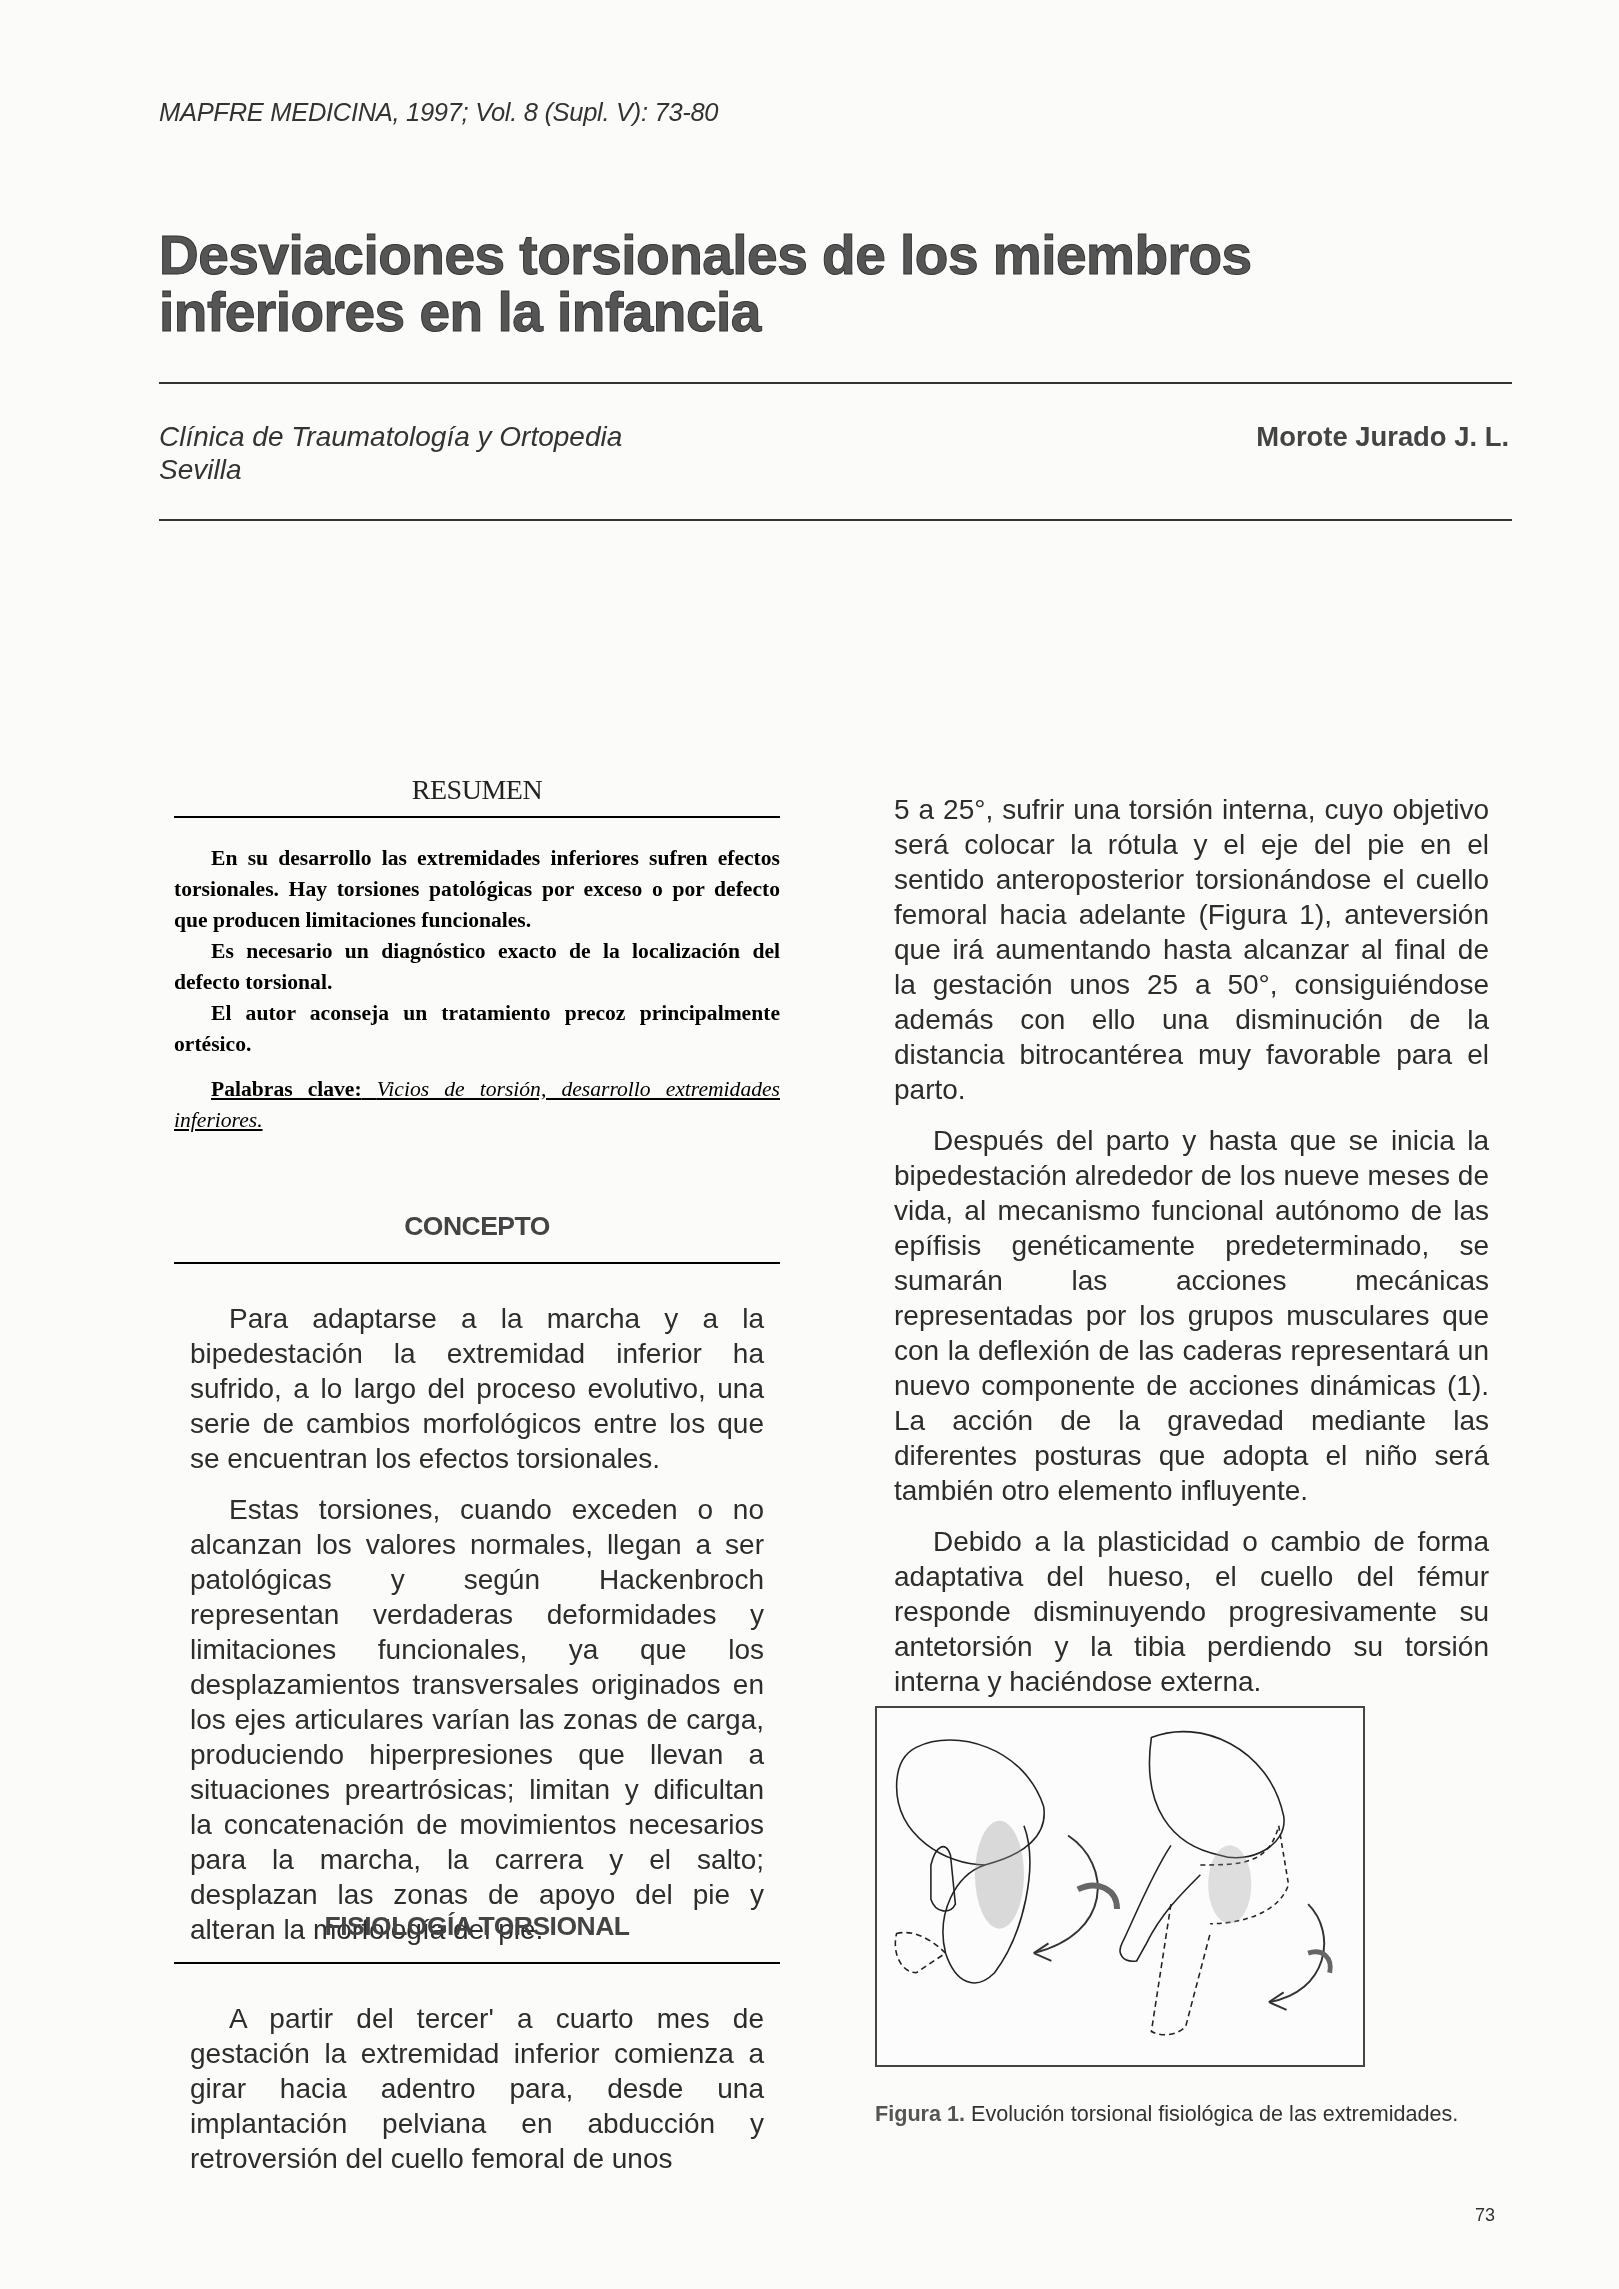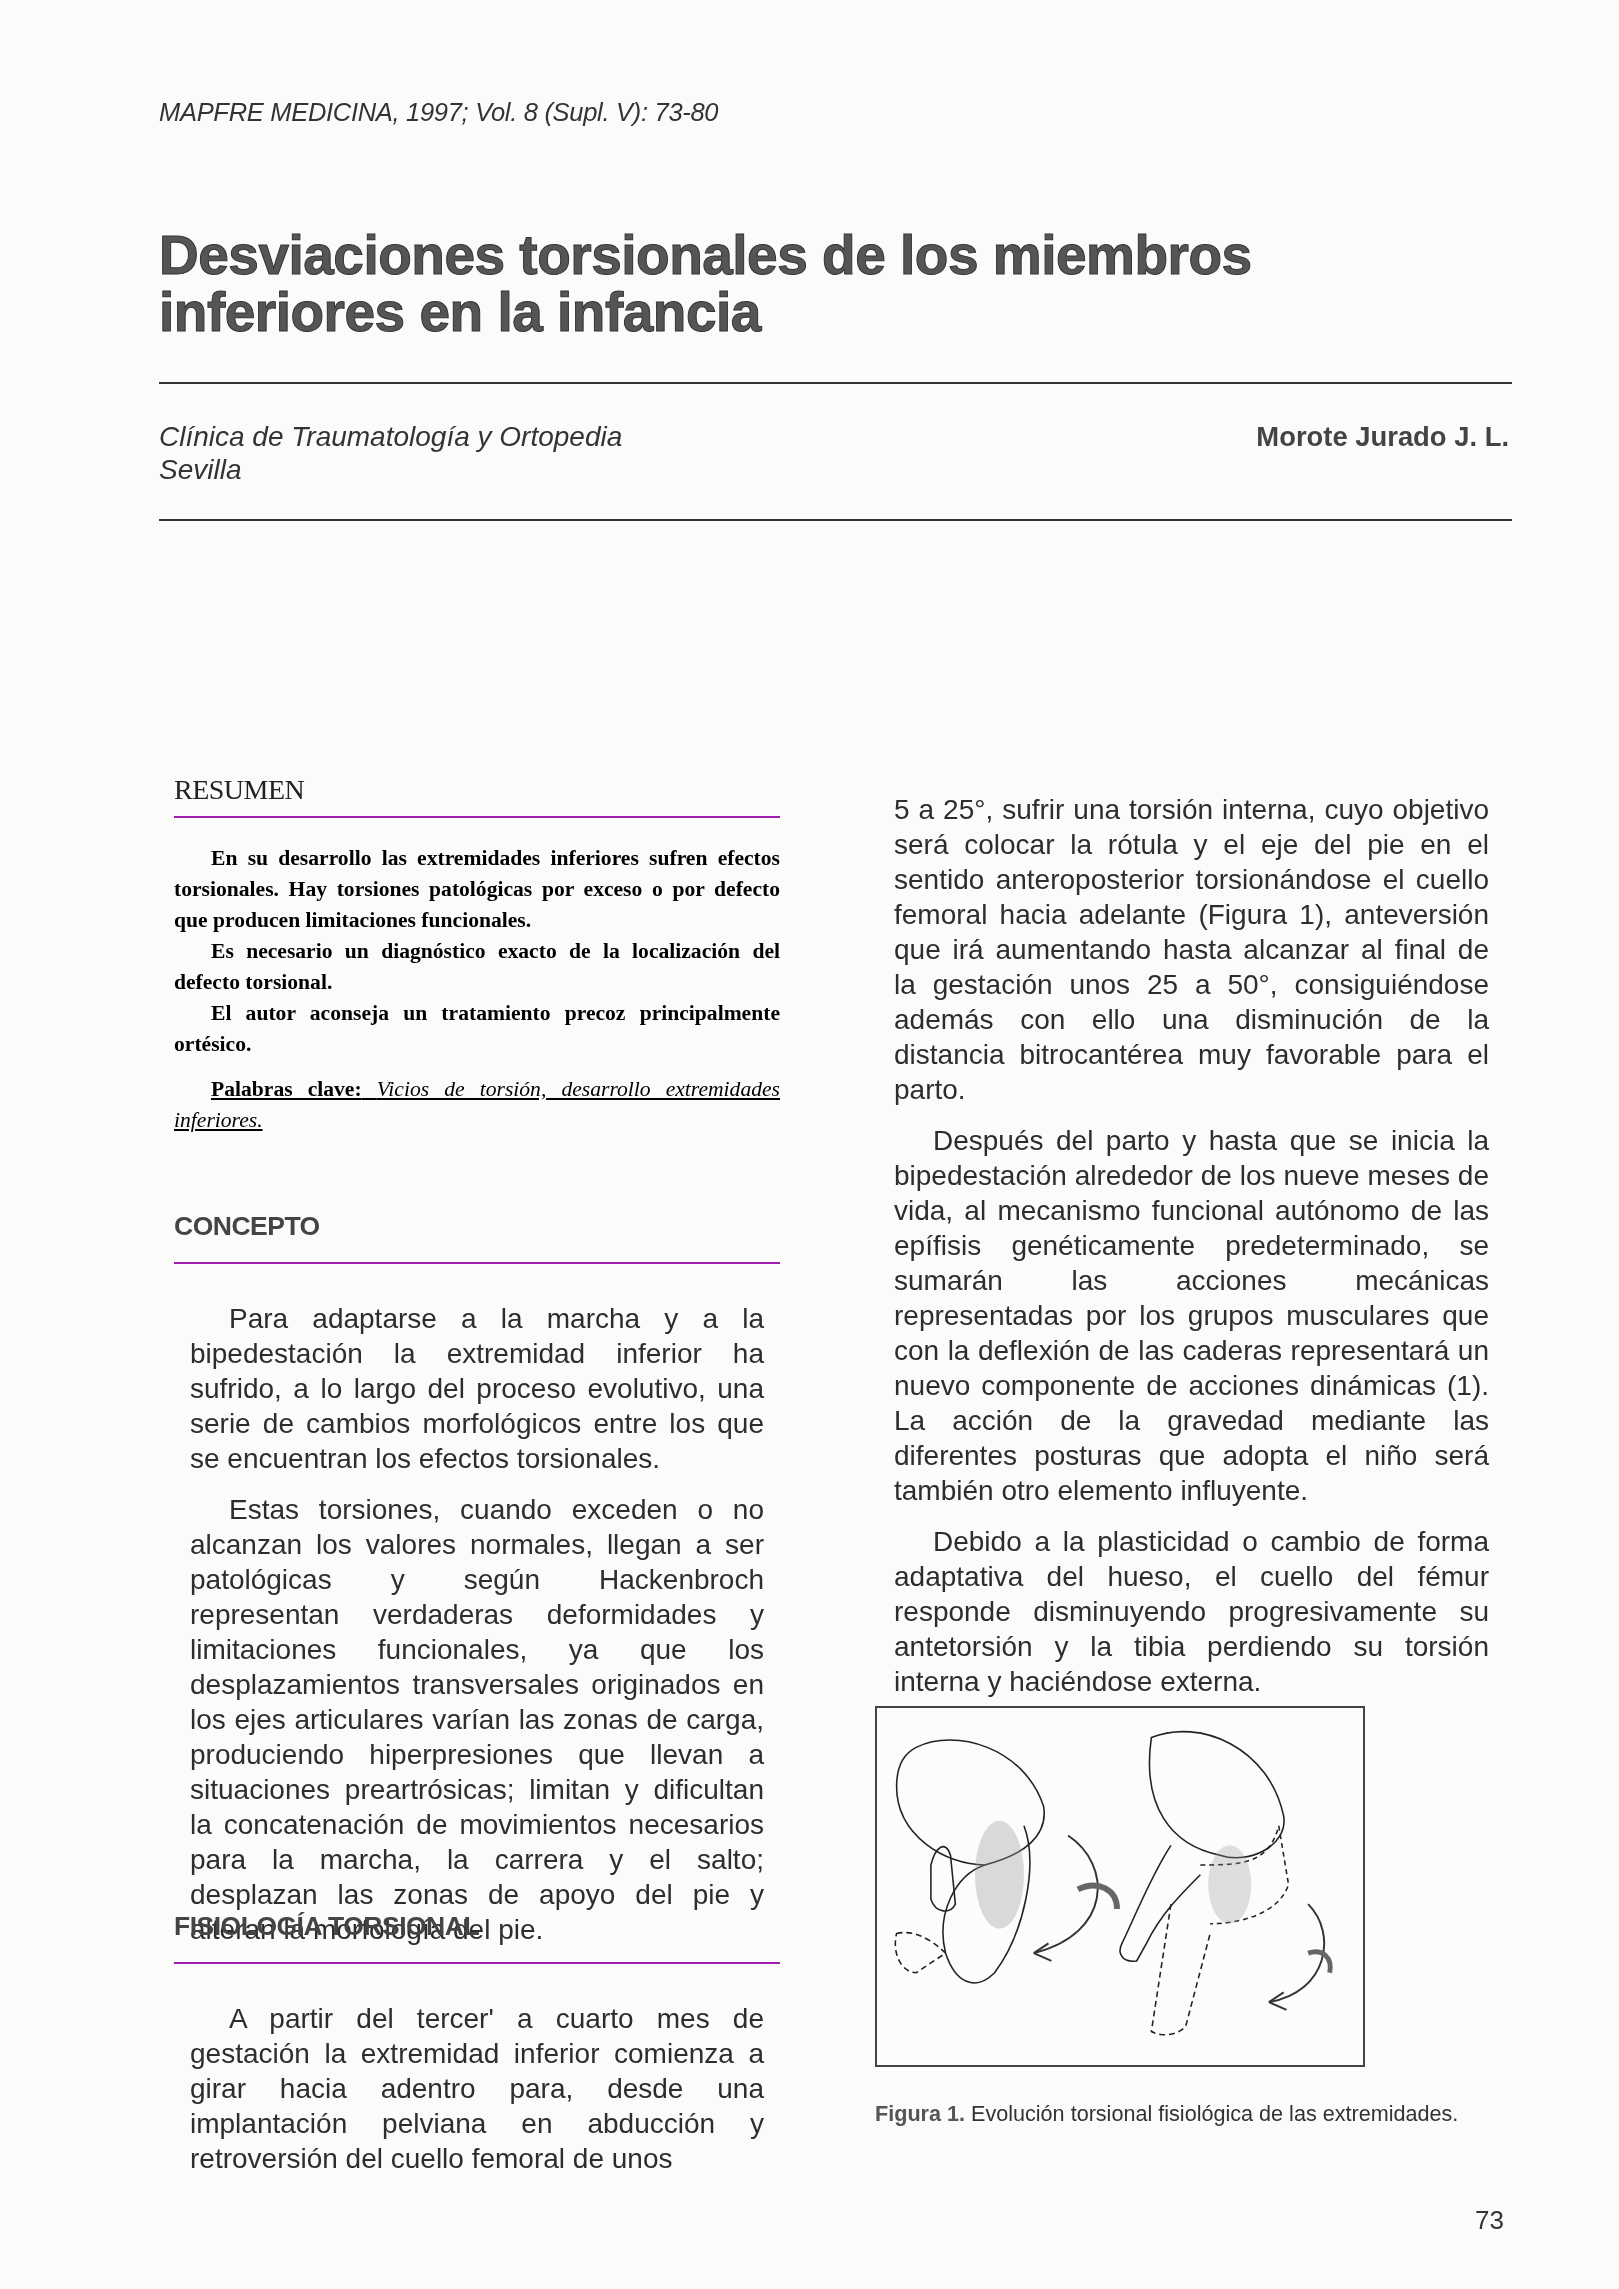--- a/index.html
+++ b/index.html
@@ -18,22 +18,22 @@
   }
   .rule { position:absolute; height:2px; background:#333; }
   .affil {
     position:absolute; left:159px; top:420px; font-style:italic; font-size:28px; line-height:33px; color:#333;
   }
   .author {
     position:absolute; right:110px; top:421px; font-weight:bold; font-size:27.4px; color:#444;
   }
   .col { position:absolute; }
   .sec-head {
-    font-weight:bold; font-size:26.5px; color:#444; letter-spacing:-0.5px;
-    padding-bottom:13.7px; border-bottom:2px solid #a21caf; margin-bottom:21.6px;
+    text-align:center; font-weight:bold; font-size:26.5px; color:#444; letter-spacing:-0.5px;
+    padding-bottom:13.7px; border-bottom:2px solid #000000; margin-bottom:21.6px;
   }
   .sec-head.serif { font-family:"Liberation Serif", serif; font-weight:normal; font-size:28px; color:#222; }
   .abstract p {
     font-family:"Liberation Serif", serif; font-weight:bold; font-size:21.6px; line-height:31px;
     margin:0; text-indent:37px; text-align:justify; color:#000000;
   }
   .abstract .kw-label { font-weight:bold; }
   .abstract .kw-text { font-style:italic; font-weight:normal; }
   .body-text p {
     font-size:28px; line-height:35px; margin:16px; text-indent:39px; text-align:justify; color:#2d2d2d;
@@ -41,21 +41,21 @@
   }
   .body-text p.noindent { text-indent:0; }
   .figure-box {
     position:absolute; left:875px; top:1706px; width:486px; height:357px;
     border:2.9px solid #444; background:#fcfcfc;
   }
   .caption {
     position:absolute; left:875px; top:2099px; width:627px; font-size:21.6px; line-height:29px; color:#333;
   }
   .caption b { color:#555; }
-  .page-num { position:absolute; left:1475px; top:2205px; font-size:26px; color:#333; }
+  .page-num { position:absolute; left:1475px; top:2205px; font-size:18px; color:#333; }
 </style>
 </head>
 <body>
 
 <div class="journal">MAPFRE MEDICINA, 1997; Vol. 8 (Supl. V): 73-80</div>
 
 <div class="title">
   <div>Desviaciones torsionales de los miembros</div>
   <div>inferiores en la infancia</div>
 </div>

